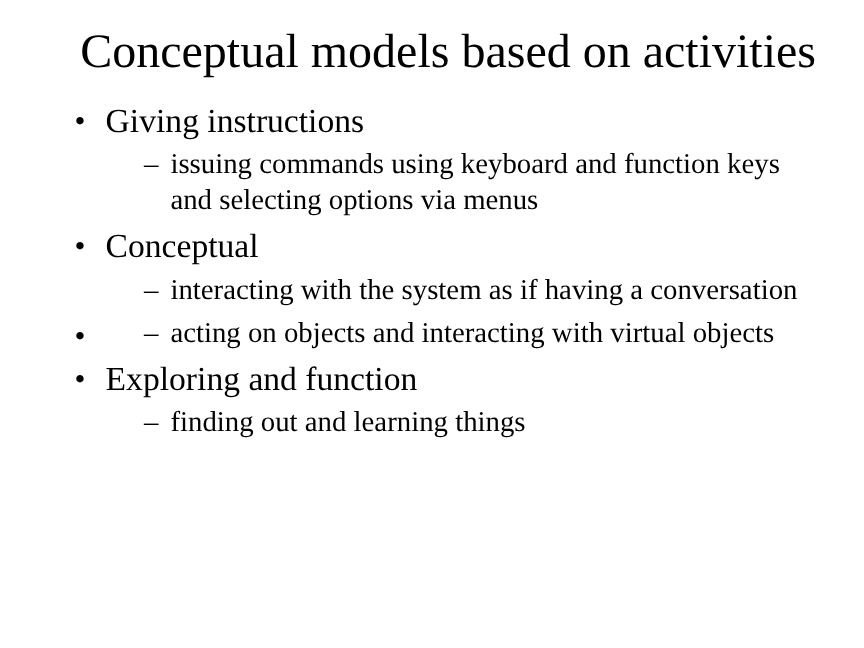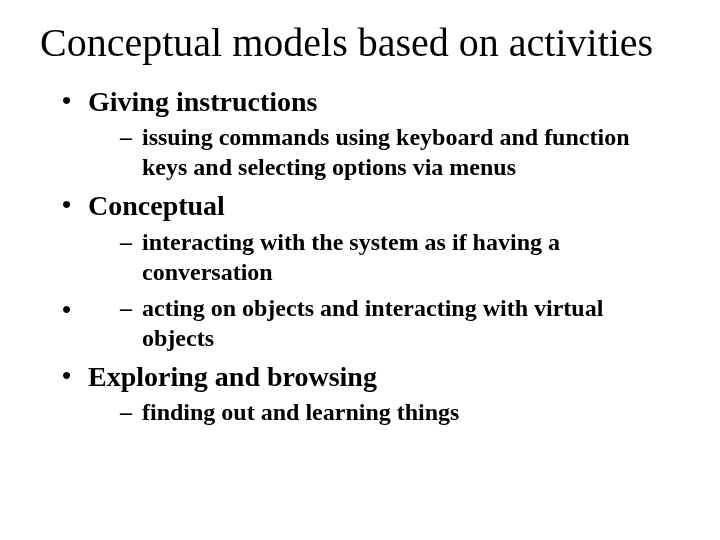--- a/index.html
+++ b/index.html
@@ -12,30 +12,29 @@
     color: #000000;
   }
   .slide {
     width: 720px;
     height: 540px;
     box-sizing: border-box;
     padding: 20px 40px 30px 40px;
   }
   .title {
     font-size: 40px;
-    text-align: left;
+    text-align: right;
     line-height: 1.15;
     margin: 0 0 18px 0;
     font-weight: normal;
   }
   ul.level1 {
     list-style: none;
     margin: 0;
     padding: 0 0 0 20px;
-    font-weight: bold;
   }
   ul.level1 > li {
     font-size: 28px;
     line-height: 1.3;
     margin: 4px 0 2px 0;
     position: relative;
     padding-left: 28px;
   }
   ul.level1 > li::before {
     content: "•";
@@ -85,20 +84,20 @@
       </ul>
     </li>
 
     <li>
       <ul class="level2">
         <li>acting on objects and interacting with virtual objects</li>
       </ul>
     </li>
 
     <li>
-      <span>Exploring and browsing</span>
+      <span>Exploring and function</span>
       <ul class="level2">
         <li>finding out and learning things</li>
       </ul>
     </li>
 
   </ul>
 </div>
 
 </body></html>

